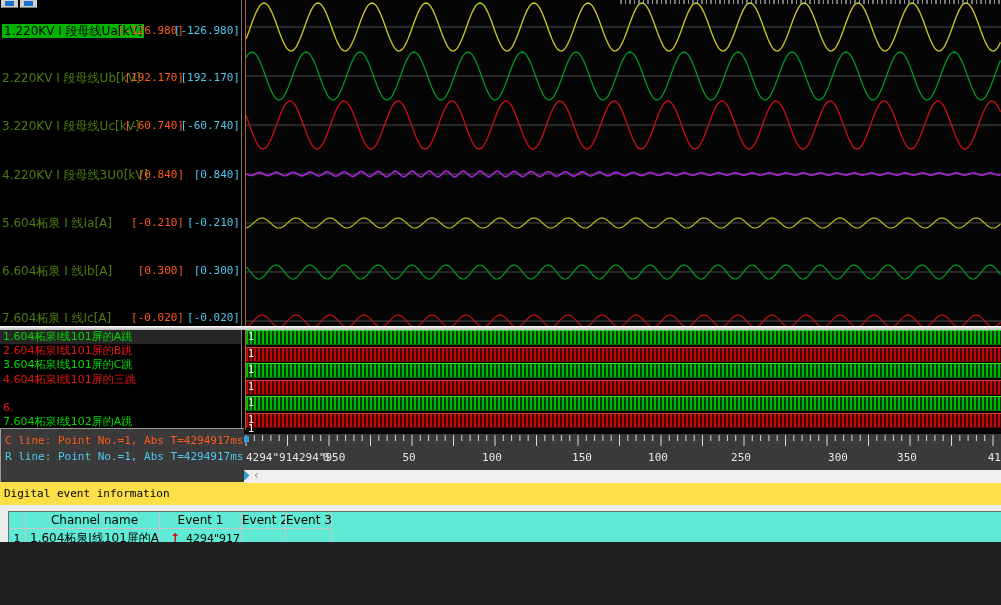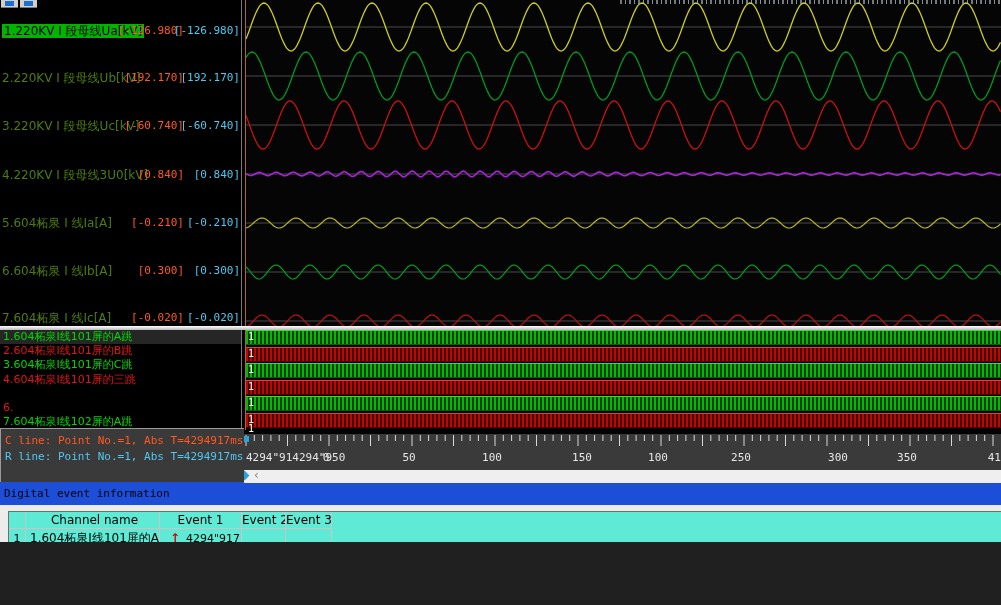--- a/index.html
+++ b/index.html
@@ -60,21 +60,21 @@
   #axis-left-label{position:absolute;left:2px;top:17px;color:#e6e6e6;font-family:"DejaVu Sans Mono",monospace;font-size:11px;white-space:nowrap;}
   #axis-right-label{position:absolute;right:0px;top:17px;color:#e6e6e6;font-family:"DejaVu Sans Mono",monospace;font-size:11px;}
   .cursor-flag{position:absolute;background:#2fa0d8;width:5px;height:6px;}
 
   
   #hscroll{position:absolute;left:244px;top:470px;width:757px;height:13px;background:#efefef;z-index:10;}
   #hscroll-arrow{position:absolute;left:10px;top:-1px;color:#8a8a8a;font-size:12px;line-height:13px;}
   #hscroll-flag{position:absolute;left:-3px;top:2px;width:7px;height:7px;background:#2fa0d8;transform:rotate(45deg);}
 
   
-  #event-info-bar{position:absolute;left:0;top:482px;width:1001px;height:23px;background:#1d4ed8;z-index:9;
+  #event-info-bar{position:absolute;left:0;top:482px;width:1001px;height:23px;background:#fde047;z-index:9;
      border-bottom:3px solid #f97316;}
   #event-info-title{position:absolute;left:4px;top:5px;font-family:"DejaVu Sans Mono",monospace;font-size:11px;color:#000;}
 
   
   #table-pane{position:absolute;left:0;top:505px;width:1001px;height:100px;background:#ececec;z-index:9;overflow:hidden;}
   #event-table{position:absolute;left:8px;top:6px;width:993px;height:94px;background:#5eead4;
      border-top:1px solid #6e6e6e;border-left:1px solid #6e6e6e;overflow:hidden;}
   .t-header{position:relative;height:17px;font-size:12px;color:#000;}
   .t-row{position:relative;height:19px;font-size:12px;color:#000;}
   .t-row.shade .cell{background:#e2e2e2;}

